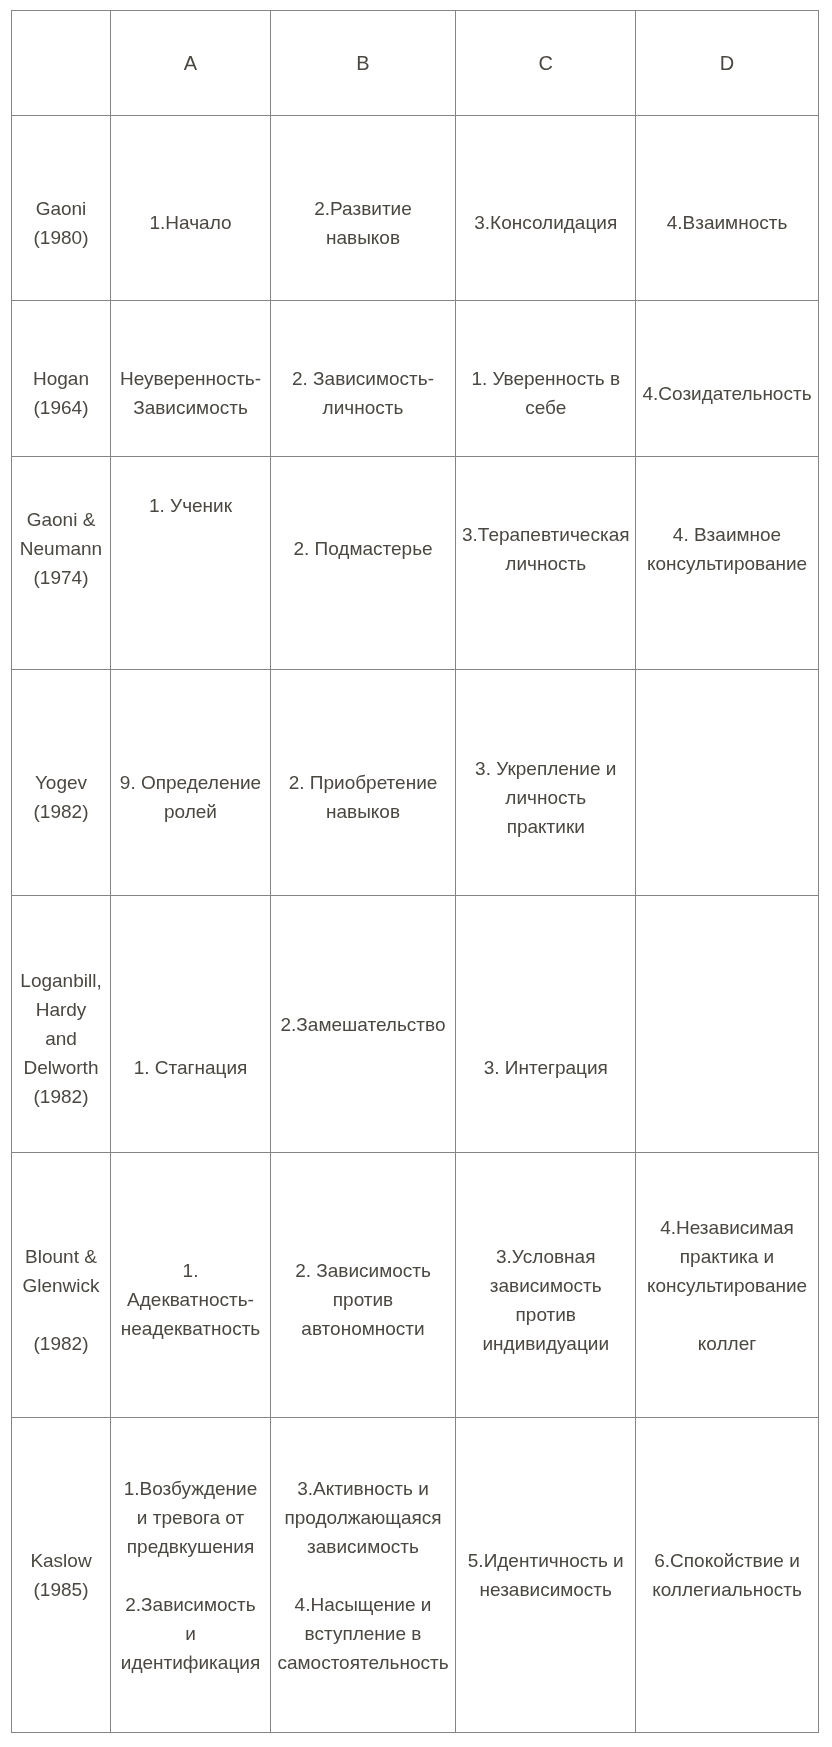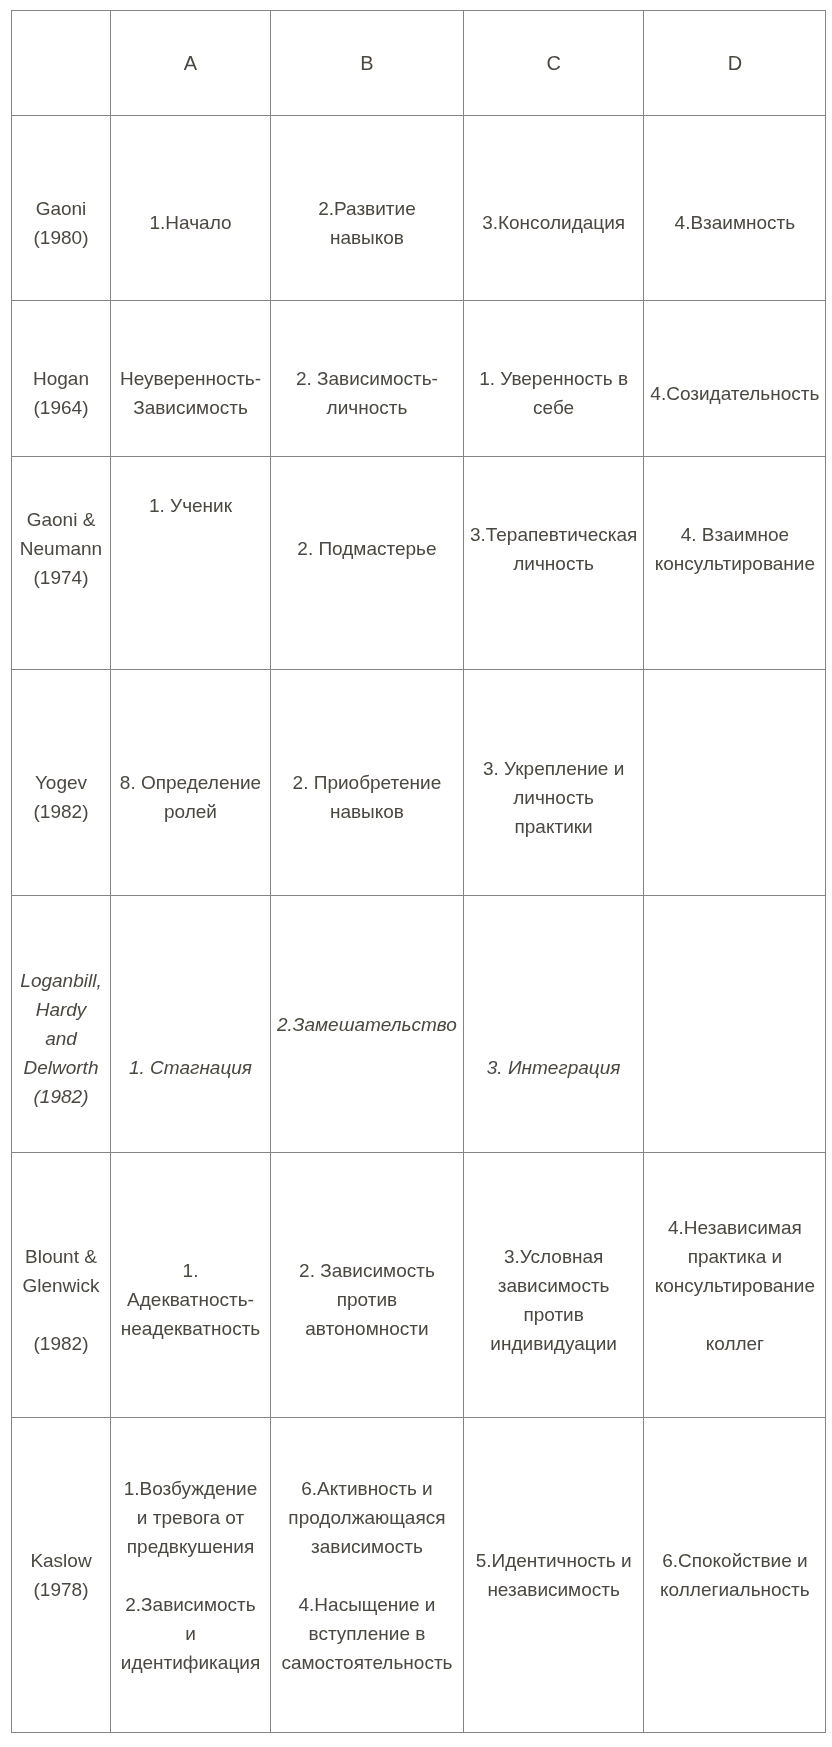--- a/index.html
+++ b/index.html
@@ -35,21 +35,21 @@
   col.c-author { width: 99px; }
   col.c-a { width: 160px; }
   col.c-b { width: 185px; }
   col.c-c { width: 180px; }
   col.c-d { width: 182px; }
   
   tbody tr:nth-child(1) { height: 185px; }
   tbody tr:nth-child(2) { height: 156px; }
   tbody tr:nth-child(3) { height: 213px; }
   tbody tr:nth-child(4) { height: 226px; }
-  tbody tr:nth-child(5) { height: 257px; font-style: italic; }
+  tbody tr:nth-child(5) { height: 257px; }
   tbody tr:nth-child(6) { height: 265px; }
   tbody tr:nth-child(7) { height: 315px; }
   .line {
     display: block;
     min-height: 29px;
     line-height: 29px;
     white-space: normal;
   }
 </style>
 </head>
@@ -153,21 +153,21 @@
         </td>
     </tr>
     <tr>
       <td>
           <div class="line"></div>
           <div class="line">Yogev</div>
           <div class="line">(1982)</div>
         </td>
       <td>
           <div class="line"></div>
-          <div class="line">8. Определение</div>
+          <div class="line">9. Определение</div>
           <div class="line">ролей</div>
         </td>
       <td>
           <div class="line"></div>
           <div class="line">2. Приобретение</div>
           <div class="line">навыков</div>
         </td>
       <td>
           <div class="line"></div>
           <div class="line">3. Укрепление и</div>
@@ -233,33 +233,33 @@
           <div class="line">4.Независимая</div>
           <div class="line">практика и</div>
           <div class="line">консультирование</div>
           <div class="line"></div>
           <div class="line">коллег</div>
         </td>
     </tr>
     <tr>
       <td>
           <div class="line">Kaslow</div>
-          <div class="line">(1978)</div>
+          <div class="line">(1985)</div>
         </td>
       <td>
           <div class="line">1.Возбуждение</div>
           <div class="line">и тревога от</div>
           <div class="line">предвкушения</div>
           <div class="line"></div>
           <div class="line">2.Зависимость</div>
           <div class="line">и</div>
           <div class="line">идентификация</div>
         </td>
       <td>
-          <div class="line">6.Активность и</div>
+          <div class="line">3.Активность и</div>
           <div class="line">продолжающаяся</div>
           <div class="line">зависимость</div>
           <div class="line"></div>
           <div class="line">4.Насыщение и</div>
           <div class="line">вступление в</div>
           <div class="line">самостоятельность</div>
         </td>
       <td>
           <div class="line">5.Идентичность и</div>
           <div class="line">независимость</div>

